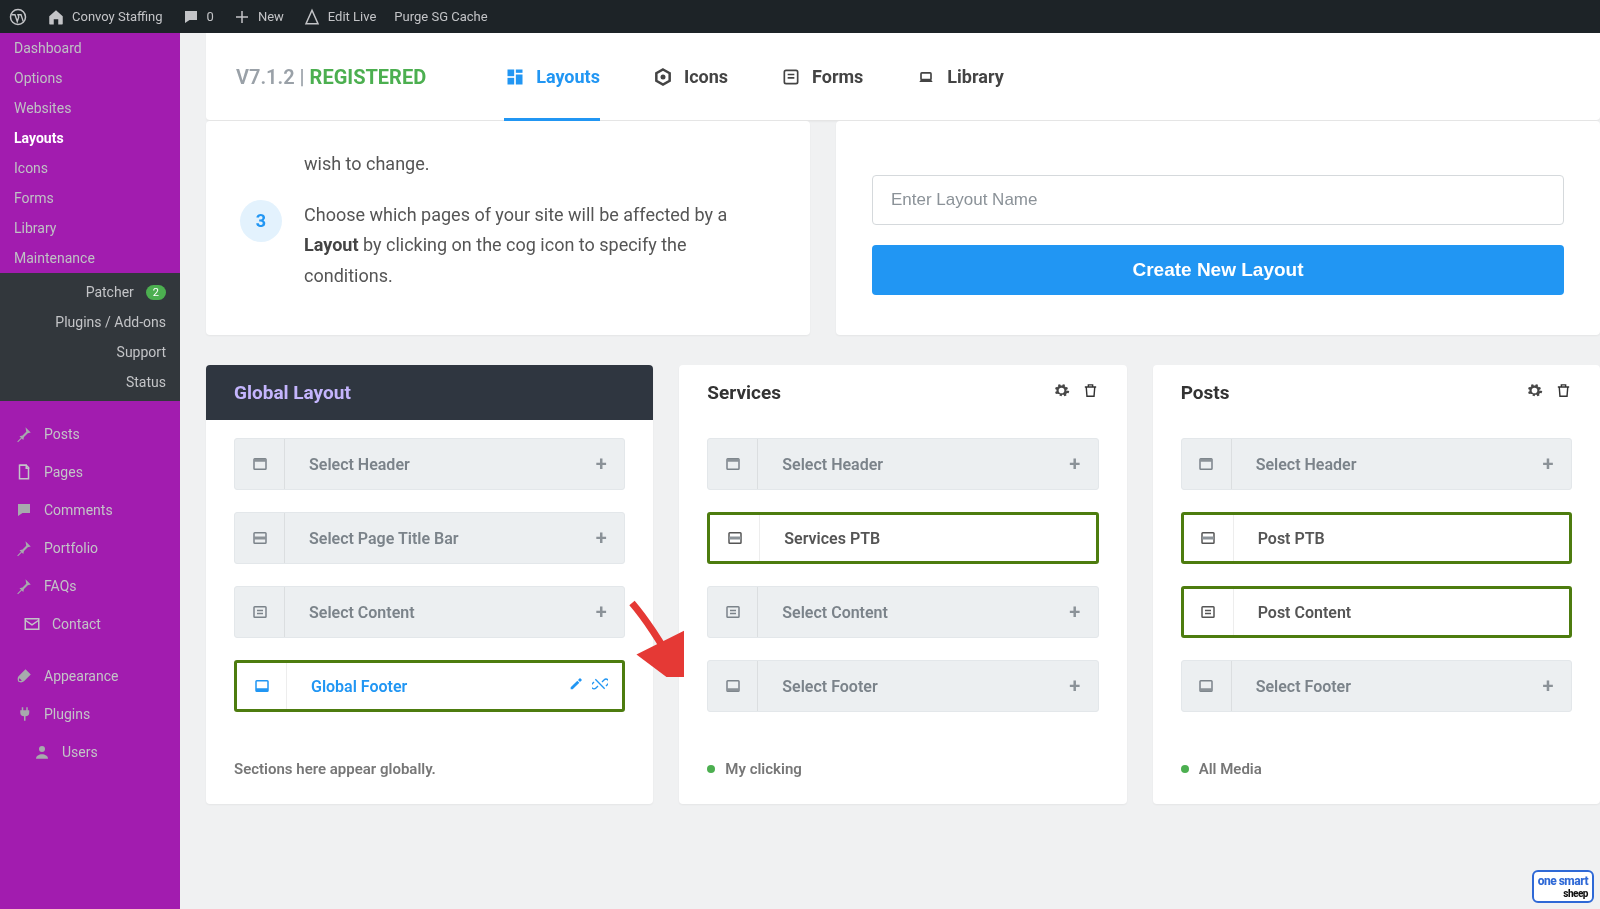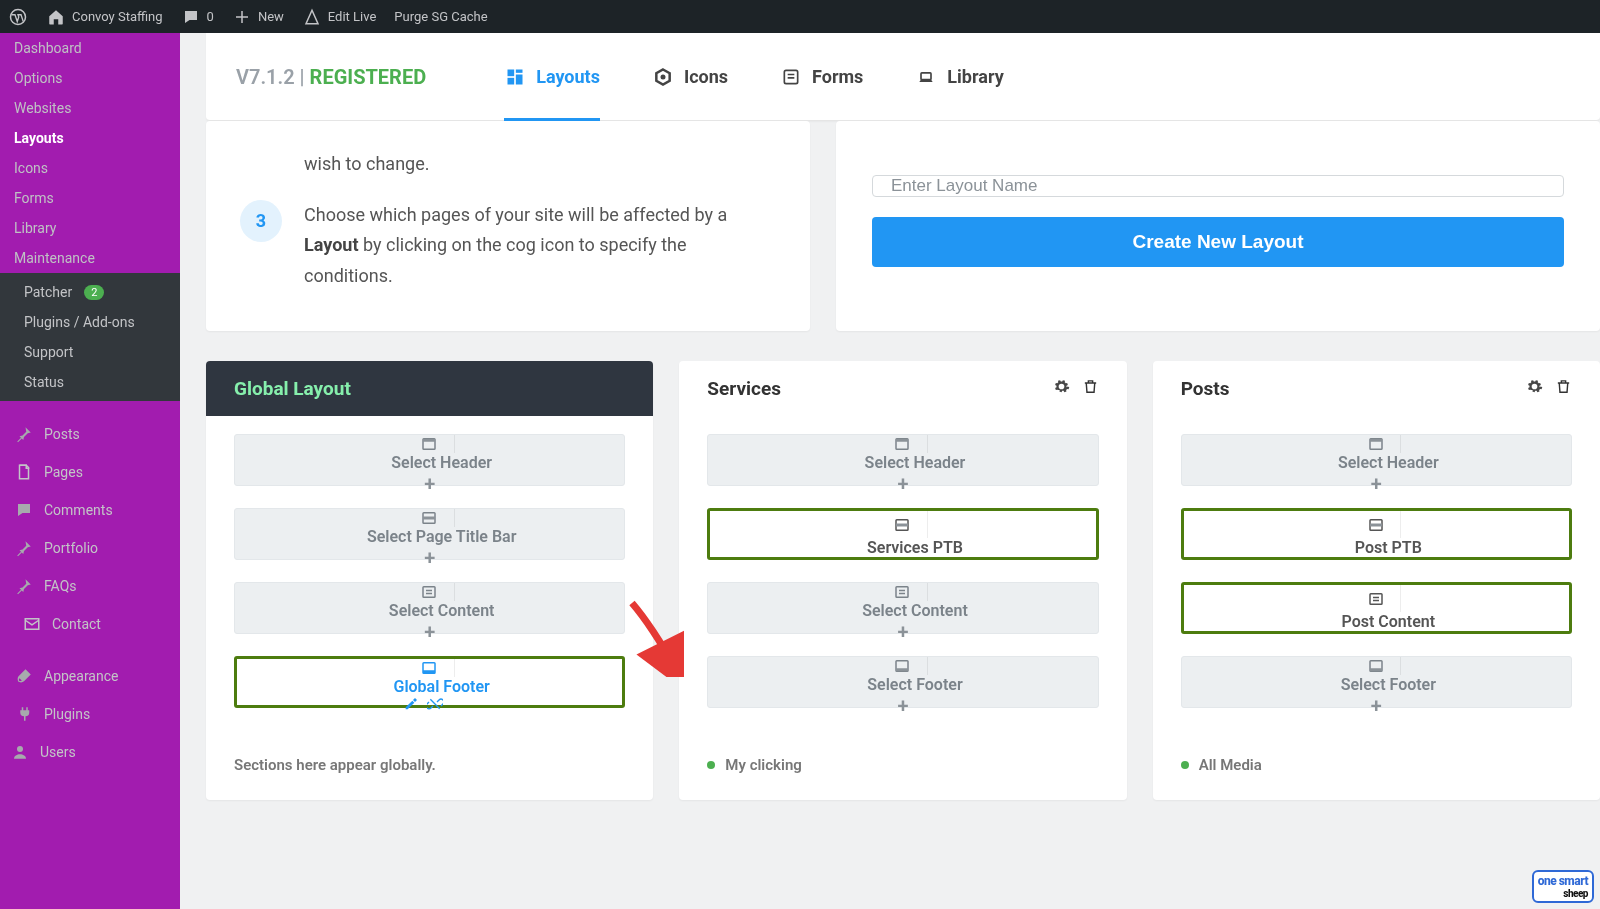--- a/index.html
+++ b/index.html
@@ -13,21 +13,21 @@
 
   .app { display: flex; height: calc(100% - 33px); }
 
   
   .wp-sidebar { width: 180px; background: #a21caf; color: #c3c4c7; font-size: 14px; overflow-y: auto; flex-shrink:0; }
   .wp-sidebar .menu-item { padding: 8px 14px; display:flex; align-items:center; gap:10px; cursor:pointer; }
   .wp-sidebar .menu-item.top { font-weight: 400; }
   .wp-sidebar .menu-item.sub { padding: 7px 14px 7px 14px; font-size: 14px; color: #bfc1c4;}
   .wp-sidebar .menu-item.sub.active { color:#fff; font-weight:700; }
   .wp-sidebar .submenu-group { background:#32373c; padding: 4px 0; }
-  .wp-sidebar .submenu-group .menu-item { padding: 7px 14px 7px 24px; font-size: 14px; }
+  .wp-sidebar .submenu-group .menu-item { padding: 7px 14px 7px 24px; font-size: 14px; justify-content: flex-end; }
   .wp-sidebar .badge { background:#4caf50; color:#fff; border-radius:10px; font-size:11px; padding:1px 7px; margin-left:2px;}
   .wp-sidebar .menu-item .micon { width:20px; height:20px; display:flex;align-items:center;justify-content:center; }
   .wp-sidebar .menu-item .micon svg { width:18px;height:18px; fill:#a7aaad; }
 
   
   .main { flex:1; background:#f0f1f2; position:relative; overflow:hidden; }
 
   
   .tabbar { position:absolute; top:0; left:26px; right:0; background:#fff; height:88px; display:flex; align-items:center; padding:0 30px; gap:44px; border-bottom:1px solid #e5e5e5; border-radius:0 0 4px 4px; box-shadow:0 1px 2px rgba(0,0,0,0.04);}
   .tabbar .version { font-size:20px; color:#9aa1a8; font-weight:600;}
@@ -46,36 +46,36 @@
   .panel { background:#fff; border-radius:4px; box-shadow:0 1px 2px rgba(0,0,0,0.05);}
   .intro-panel { flex:0 0 604px; padding:28px 34px 40px; }
   .step { display:flex; gap:22px; margin-top:6px; }
   .step-num { width:42px;height:42px; border-radius:50%; background:#e3f2fd; color:#2196f3; display:flex;align-items:center;justify-content:center; font-weight:700; font-size:18px; flex-shrink:0;}
   .step-text { font-size:18px; color:#555; line-height:1.7; }
   .step-text b { font-weight:700; color:#444;}
   .partial-text { font-size:18px; color:#555; line-height:1.7; padding-left:64px; margin-bottom:20px;}
 
   .create-panel { flex:1; padding:14px 36px 40px 36px; }
   .cp-spacer { height:34px; border:1px solid transparent;}
-  .layout-name-input { width:100%; border:1px solid #d5d9dc; border-radius:4px; padding:0 18px; font-size:17px; color:#666; margin-top:6px;}
+  .layout-name-input { width:100%; border:1px solid #d5d9dc; border-radius:4px; padding:14px 18px; font-size:17px; color:#666; margin-top:6px;}
   .layout-name-input::placeholder { color:#8b9298;}
   .create-btn { width:100%; margin-top:20px; background:#2196f3; color:#fff; border:none; border-radius:4px; padding:14px; font-size:19px; font-weight:700; cursor:pointer;}
 
   
   .cardsrow { display:flex; gap:26px; margin-top:30px; }
   .card { background:#fff; border-radius:4px; box-shadow:0 1px 2px rgba(0,0,0,0.05); flex:1; min-width:0; display:flex; flex-direction:column;}
   .card-header { padding:16px 28px; font-size:19px; font-weight:700; display:flex; align-items:center; justify-content:space-between;}
-  .card-header.dark { background:#2f3640; color:#86efac; border-radius:4px 4px 0 0;}
+  .card-header.dark { background:#2f3640; color:#c4b5fd; border-radius:4px 4px 0 0;}
   .card-header .hicons { display:flex; gap:12px; }
   .card-header .hicons svg { width:17px; height:17px; fill:#b0b6bb; cursor:pointer;}
   .card-body { padding:18px 28px 10px; flex:1;}
   .card-footer { padding:16px 28px 26px; font-size:15px; color:#777; font-weight:600; display:flex; align-items:center; gap:10px;}
   .card-footer .dot { width:8px;height:8px; border-radius:50%; background:#4caf50; display:inline-block;}
 
-  .slot { display:flex; align-items:center; border-radius:3px; margin-bottom:22px; height:52px; font-size:16px; font-weight:600;flex-direction:column;}
+  .slot { display:flex; align-items:center; border-radius:3px; margin-bottom:22px; height:52px; font-size:16px; font-weight:600;}
   .slot.empty { background:#eceff1; color:#7b838a; border:1px solid #e3e7ea;}
   .slot.assigned { background:#fff; border:3px solid #4d7c0f; color:#555;}
   .slot.assigned.link { color:#2196f3; }
   .slot .sicon-cell { width:50px; display:flex;align-items:center;justify-content:center; border-right:1px solid rgba(0,0,0,0.07); height:100%;}
   .slot .sicon-cell svg { width:18px;height:18px; fill:#8b9298;}
   .slot.assigned.link .sicon-cell svg { fill:#2196f3;}
   .slot .slabel { flex:1; padding-left:24px;}
   .slot .sact { width:46px; display:flex;align-items:center;justify-content:center; font-size:20px; color:#8b9298; cursor:pointer;}
   .slot .sacts { display:flex; gap:8px; padding-right:14px;}
   .slot .sacts svg { width:16px;height:16px; fill:#8b9298; cursor:pointer;}
@@ -314,21 +314,21 @@
           <span>Appearance</span>
         </div>
         <div class="menu-item top" style="padding: 9px 14px;">
           <span class="micon">
             <svg>
               <use href="#i-plug"></use>
             </svg>
           </span>
           <span>Plugins</span>
         </div>
-        <div class="menu-item top" style="padding: 9px 10px;">
+        <div class="menu-item top" style="padding: 9px 32px;">
           <span class="micon">
             <svg>
               <use href="#i-user"></use>
             </svg>
           </span>
           <span>Users</span>
         </div>
       </div>
   </div>
 

